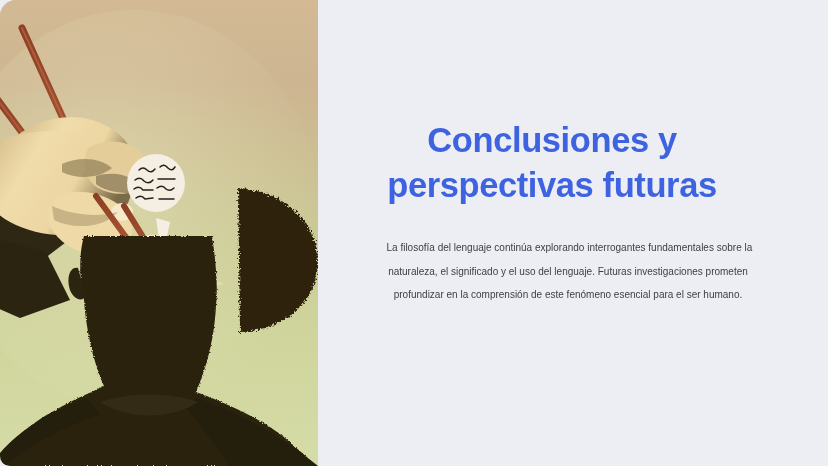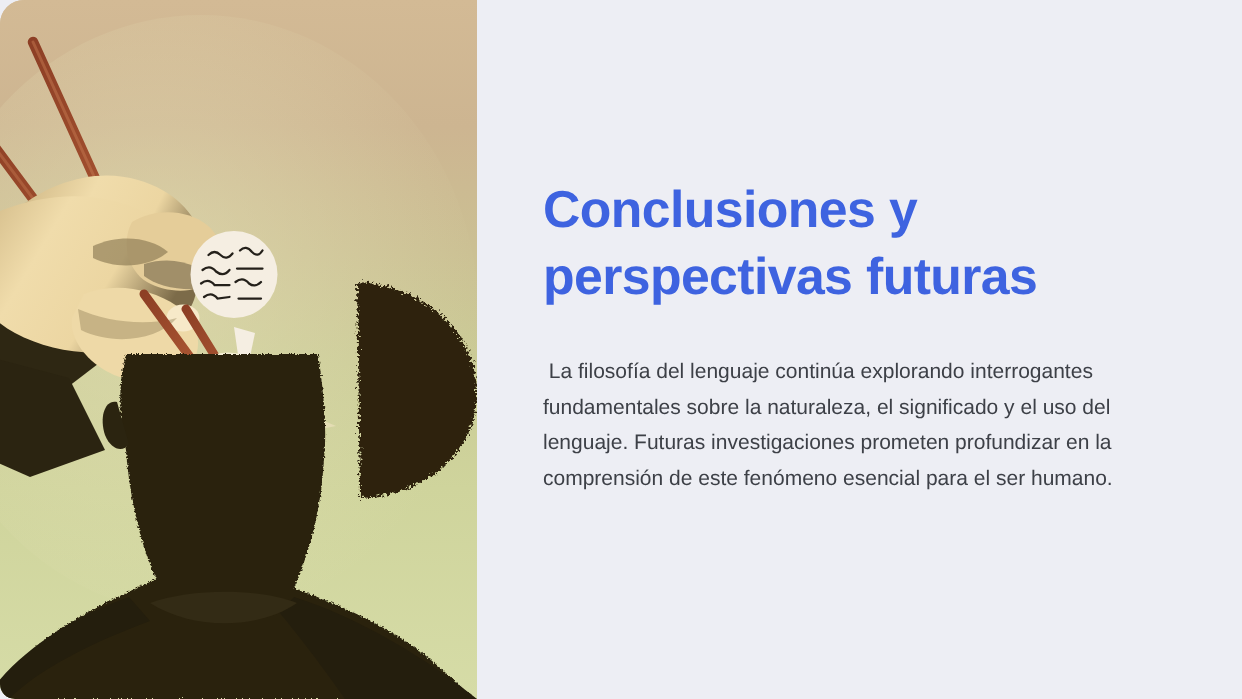--- a/index.html
+++ b/index.html
@@ -49,40 +49,41 @@
     display: block;
   }
 
   
   #text-column {
     position: absolute;
     left: 360px;
     top: 0;
     width: 420px;
     height: 466px;
+    text-align: center;
   }
   #slide-title {
     position: absolute;
     left: 2px;
     top: 118px;
     width: 380px;
     margin: 0;
     font-size: 34.5px;
     font-weight: bold;
     line-height: 1.31;
     letter-spacing: -0.4px;
     color: #3e63e0;
   }
   #slide-body {
     position: absolute;
     left: 2px;
     top: 236px;
     width: 412px;
     margin: 0;
-    font-size: 14px;
+    font-size: 10px;
     line-height: 23.6px;
     color: #3d4047;
     white-space: pre-wrap;
   }
 </style>
 </head>
 <body>
 
 <div id="slide">
 

